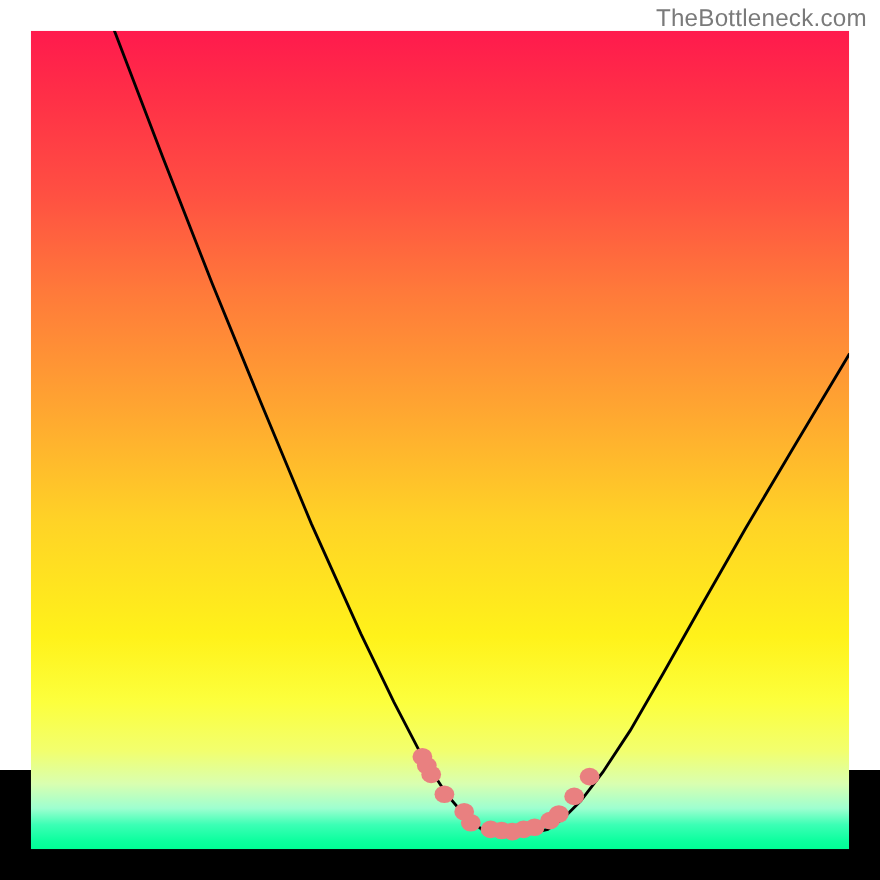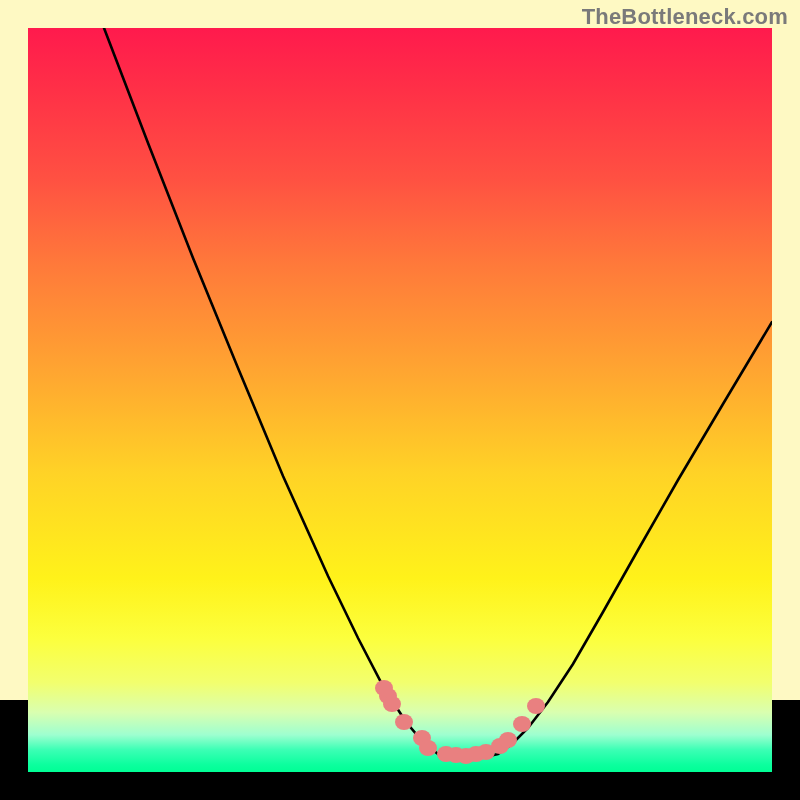--- a/index.html
+++ b/index.html
@@ -10,22 +10,21 @@
     background: #000;
     overflow: hidden;
     font-family: Arial, Helvetica, sans-serif;
   }
   .frame {
     position: absolute;
     left: 0;
     top: 0;
     width: 800px;
     height: 700px;
-    background: #fef9c3;
-    font-weight: bold;
+    background: #ffffff;
   }
   .plot {
     position: absolute;
     left: 28px;
     top: 28px;
     width: 744px;
     height: 744px;
     overflow: hidden;
   }
   .gradient-bg {

